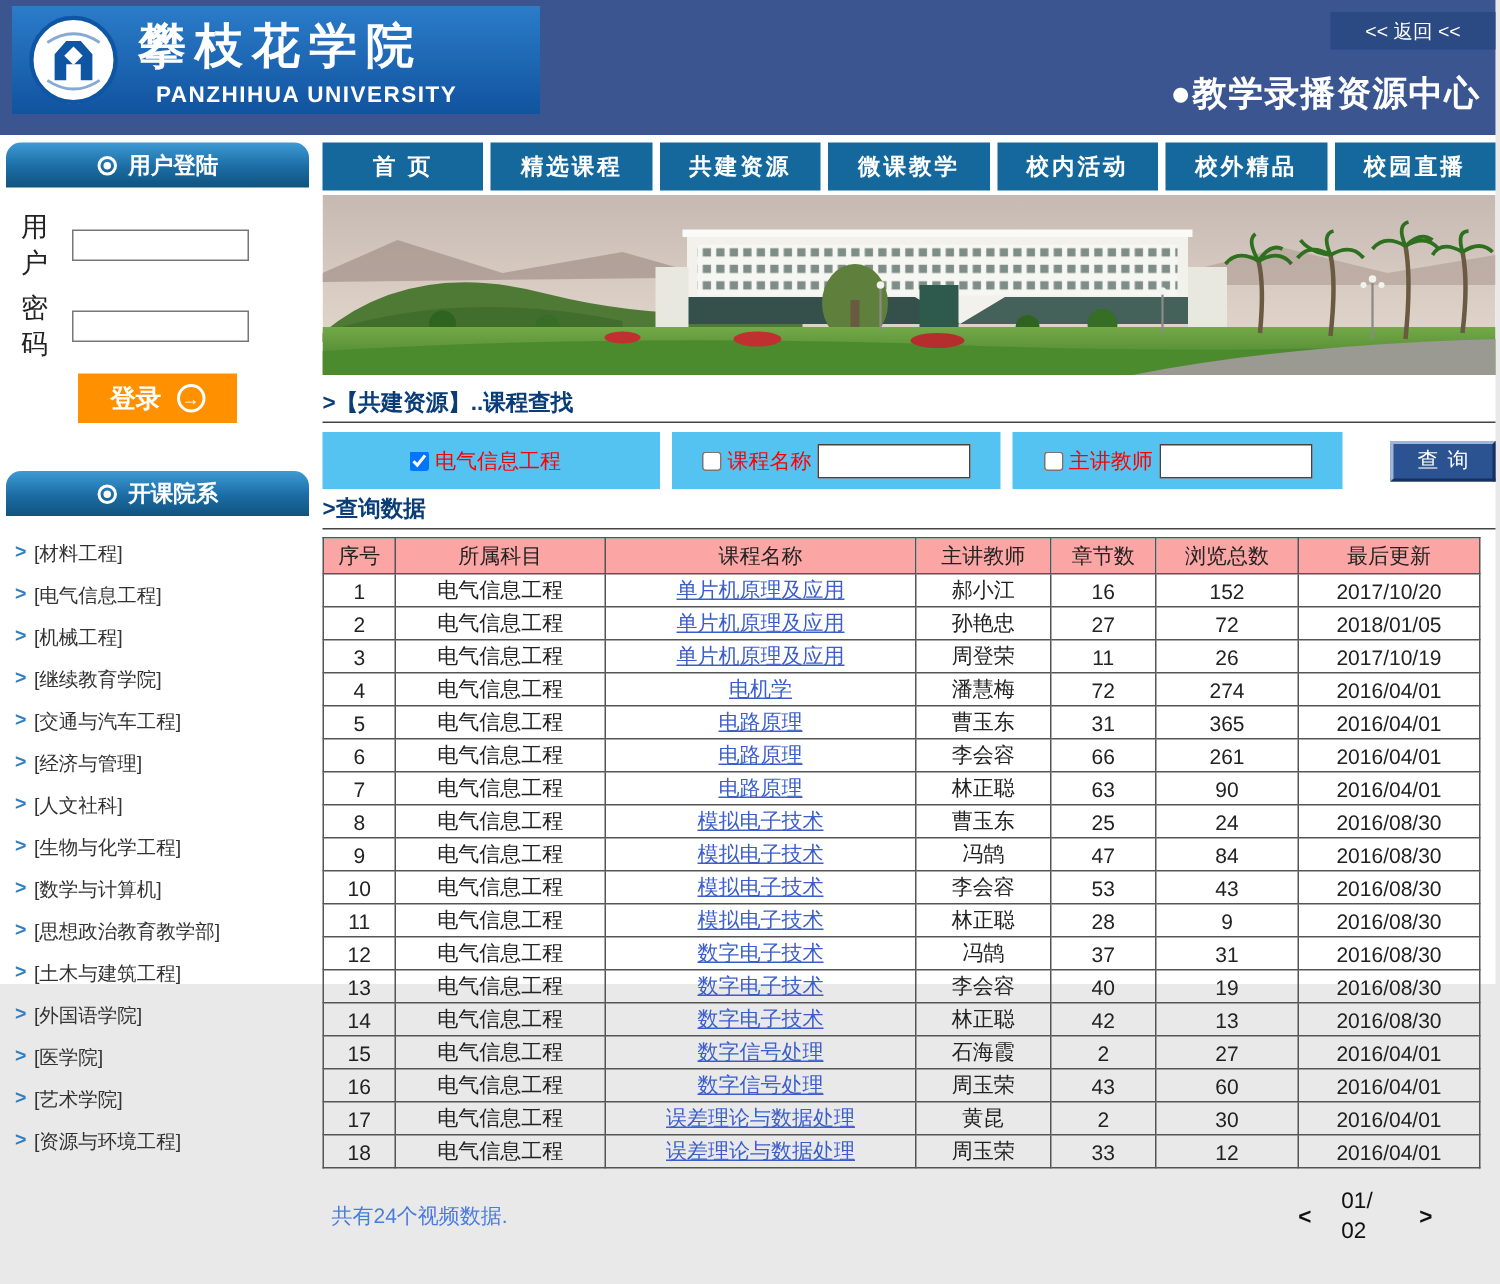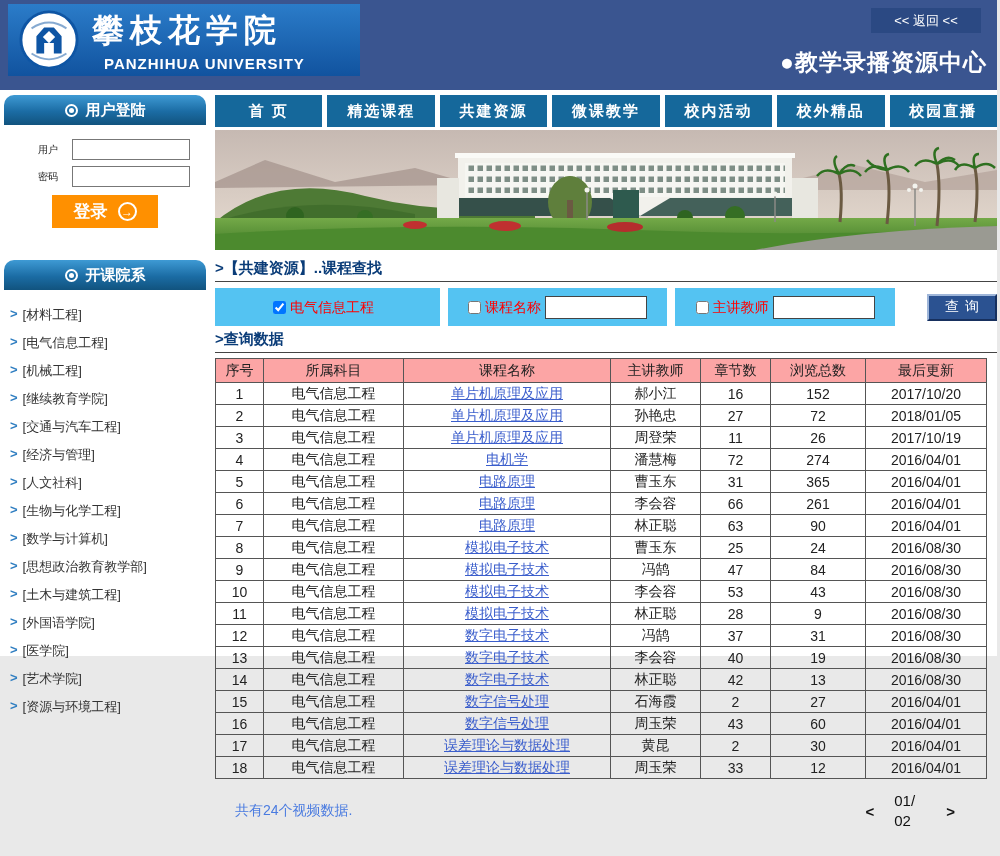--- a/index.html
+++ b/index.html
@@ -18,21 +18,21 @@
     background:linear-gradient(180deg,#2B7CC9 0%,#11539F 100%);
     display:flex; align-items:center; padding-left:10px; gap:12px;
   }
   .logo-emblem { width:62px; height:62px; flex:0 0 auto; }
   .univ-cn {
     color:#fff; font-size:32px; font-weight:bold; letter-spacing:6px;
     font-family:"DejaVu Serif","Liberation Serif",serif;
   }
   .univ-en { color:#fff; font-size:15px; font-weight:bold; letter-spacing:1px; margin-top:2px;margin-left:12px; }
   .back-btn {
-    position:absolute; right:16px; top:8px; width:110px; height:25px;
+    position:absolute; right:0; top:8px; width:110px; height:25px;
     background:#2B4983; color:#fff; font-size:13px; border:none;
     display:flex; align-items:center; justify-content:center; cursor:pointer;
   }
   .site-title {
     position:absolute; right:10px; bottom:12px; color:#fff;
     font-size:23px; font-weight:bold; letter-spacing:1px;
   }
 
   
   .layout { display:flex; padding-top:5px; }
@@ -45,21 +45,21 @@
     background:linear-gradient(180deg,#3E9AD4 0%,#1B6CA4 55%,#11537E 100%);
     color:#fff; font-size:15px; font-weight:bold;
     display:flex; align-items:center; justify-content:center; gap:8px;
   }
   .radio-icon { width:13px; height:13px; border:2px solid #fff; border-radius:50%;
     display:inline-flex; align-items:center; justify-content:center; }
   .radio-icon::after { content:""; width:5px; height:5px; background:#fff; border-radius:50%; }
 
   .login-form { padding:14px 8px 10px 14px; }
   .form-row { display:flex; align-items:center; margin-bottom:6px; }
-  .form-row label { font-size:10px; color:#222; width:34px;margin-left:24px; }
+  .form-row label { font-size:18px; color:#222; width:34px; }
   .form-row input {
     width:118px; height:21px; border:1px solid #777; background:#fff; padding:0 3px; font-size:13px;
   }
   .login-btn {
     margin:8px 0 4px 38px; width:106px; height:33px; background:#FF9000; border:none;
     color:#fff; font-size:17px; font-weight:bold; cursor:pointer;
     display:flex; align-items:center; justify-content:center; gap:10px;
   }
   .arrow-circle { width:19px; height:19px; border:2px solid #fff; border-radius:50%;
     display:inline-flex; align-items:center; justify-content:center;
@@ -109,21 +109,21 @@
     font-size:14px; color:#222; }
   .results th, .results td { border:1px solid #555; text-align:center; height:22px; padding:0;
     overflow:hidden; white-space:nowrap; }
   .results th { background:#fca5a5; font-weight:normal; font-size:14px; height:24px;margin-left:44px; }
   .col-seq{width:48px}.col-subj{width:140px}.col-course{width:207px}.col-teach{width:90px}
   .col-chap{width:70px}.col-views{width:95px}.col-upd{width:121px}
   a.course-link { color:#3B5ECC; text-decoration:underline; cursor:pointer; }
 
   
   .table-footer { display:flex; align-items:center; margin-top:12px; }
-  .summary { color:#4A7BE0; font-size:14px; margin-left:20px; }
+  .summary { color:#4A7BE0; font-size:14px; margin-left:6px; }
   .pagination { margin-left:auto; margin-right:42px; display:flex; align-items:center; gap:20px;
     font-size:15px; color:#111; }
   .page-arrow { font-weight:bold; cursor:pointer; font-size:15px; }
   .page-indicator { width:32px; text-align:left; line-height:1.35; word-break:break-all; }
 </style>
 </head>
 <body>
 
 <div class="page">
 

